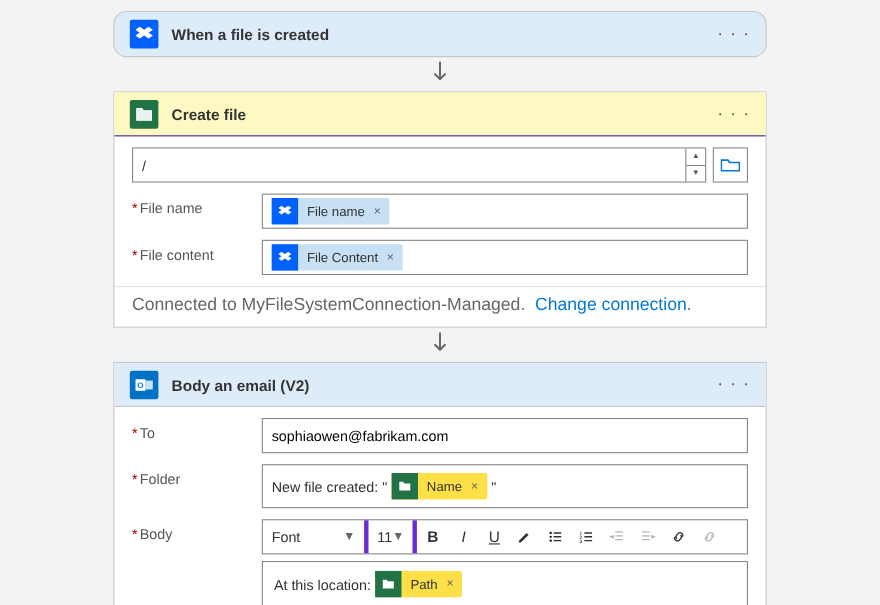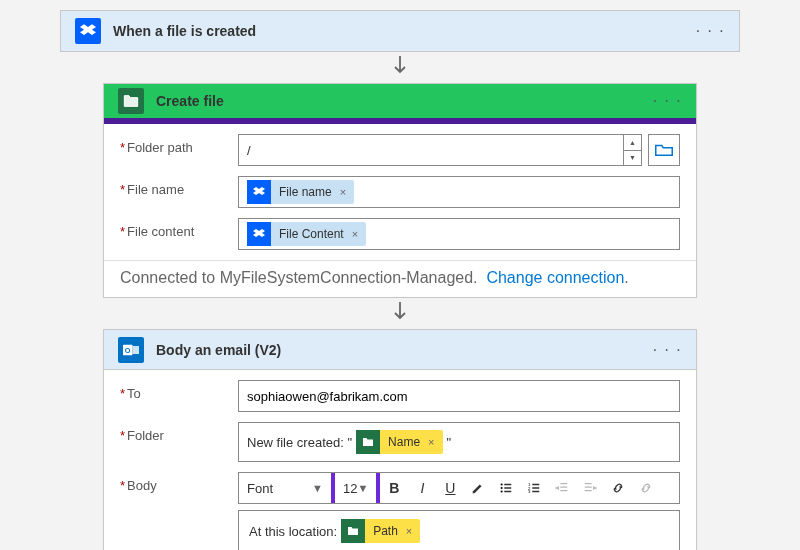--- a/index.html
+++ b/index.html
@@ -1,24 +1,24 @@
 <!DOCTYPE html>
 <html><head>
 <meta charset="utf-8">
 <style>
 * { box-sizing: border-box; margin: 0; padding: 0; }
 body { font-family: "Segoe UI", Arial, sans-serif; font-size: 13px; background: #f3f3f3; padding: 10px 0; color: #323130; }
 .canvas { width: 800px; margin: 0 auto; }
 .card { background: #fff; border: 1px solid #c8c8c8; margin: 0 auto; }
-.trigger-card { width: 680px; background: #deecf9; }
+.trigger-card { width: 594px; background: #deecf9; border-radius: 12px; }
 .action-card { width: 594px; }
 .email-card { width: 594px; }
 .header { display: flex; align-items: center; height: 40px; padding: 0 14px; }
 .header-blue { background: #deecf9; border-bottom: 1px solid #c8c8c8; }
-.header-green { background: #22c55e; border-bottom: 6px solid #4c1d95; }
+.header-green { background: #fef9c3; border-bottom: 1px solid #4c1d95; }
 .header-title { flex: 1; font-weight: 600; font-size: 14px; color: #333; }
 .header-dots { color: #555; font-size: 16px; letter-spacing: 1px; cursor: pointer; }
 .icon-box { width: 26px; height: 26px; display: flex; align-items: center; justify-content: center; margin-right: 12px; border-radius: 2px; }
 .icon-dropbox { background: #0061fe; }
 .icon-filesys { background: #217346; }
 .icon-outlook { background: #0072c6; }
 svg { display: block; }
 .body-area { padding: 10px 16px 0 16px; }
 .row { display: flex; align-items: flex-start; margin-bottom: 10px; }
 .label { width: 118px; padding-top: 6px; font-size: 13px; color: #555; }
@@ -85,21 +85,20 @@
         <svg width="16" height="14" viewBox="0 0 24 20">
             <path fill="#fff" d="M2 2h7l2 3h11v13H2z" opacity="0.9"></path>
             <path fill="none" stroke="#fff" stroke-width="1.5" d="M2 2h7l2 3h11v13H2z"></path>
           </svg>
       </div>
       <div class="header-title">Create file</div>
       <div class="header-dots">· · ·</div>
     </div>
     <div class="body-area">
       <div class="row">
-        <div class="label"><span class="req">*</span><span>Folder path</span></div>
         <div class="field">
           <div class="folder-row">
             <div class="folder-input">
               <div class="folder-text">/</div>
               <div class="stepper">
                 <div class="stepper-btn">▲</div>
                 <div class="stepper-btn">▼</div>
               </div>
             </div>
             <div class="folder-btn">
@@ -195,21 +194,21 @@
       </div>
       <div class="row">
         <div class="label"><span class="req">*</span><span>Body</span></div>
         <div class="field">
           <div class="toolbar">
             <div class="tb-group tb-font">
                 <span>Font</span>
                 <span class="chev">▼</span>
               </div>
             <div class="tb-group tb-size">
-                <span>12</span>
+                <span>11</span>
                 <span class="chev">▼</span>
               </div>
             <div class="tb-btn">
                 <b>B</b>
               </div>
             <div class="tb-btn">
                 <i>I</i>
               </div>
             <div class="tb-btn">
                 <u>U</u>

